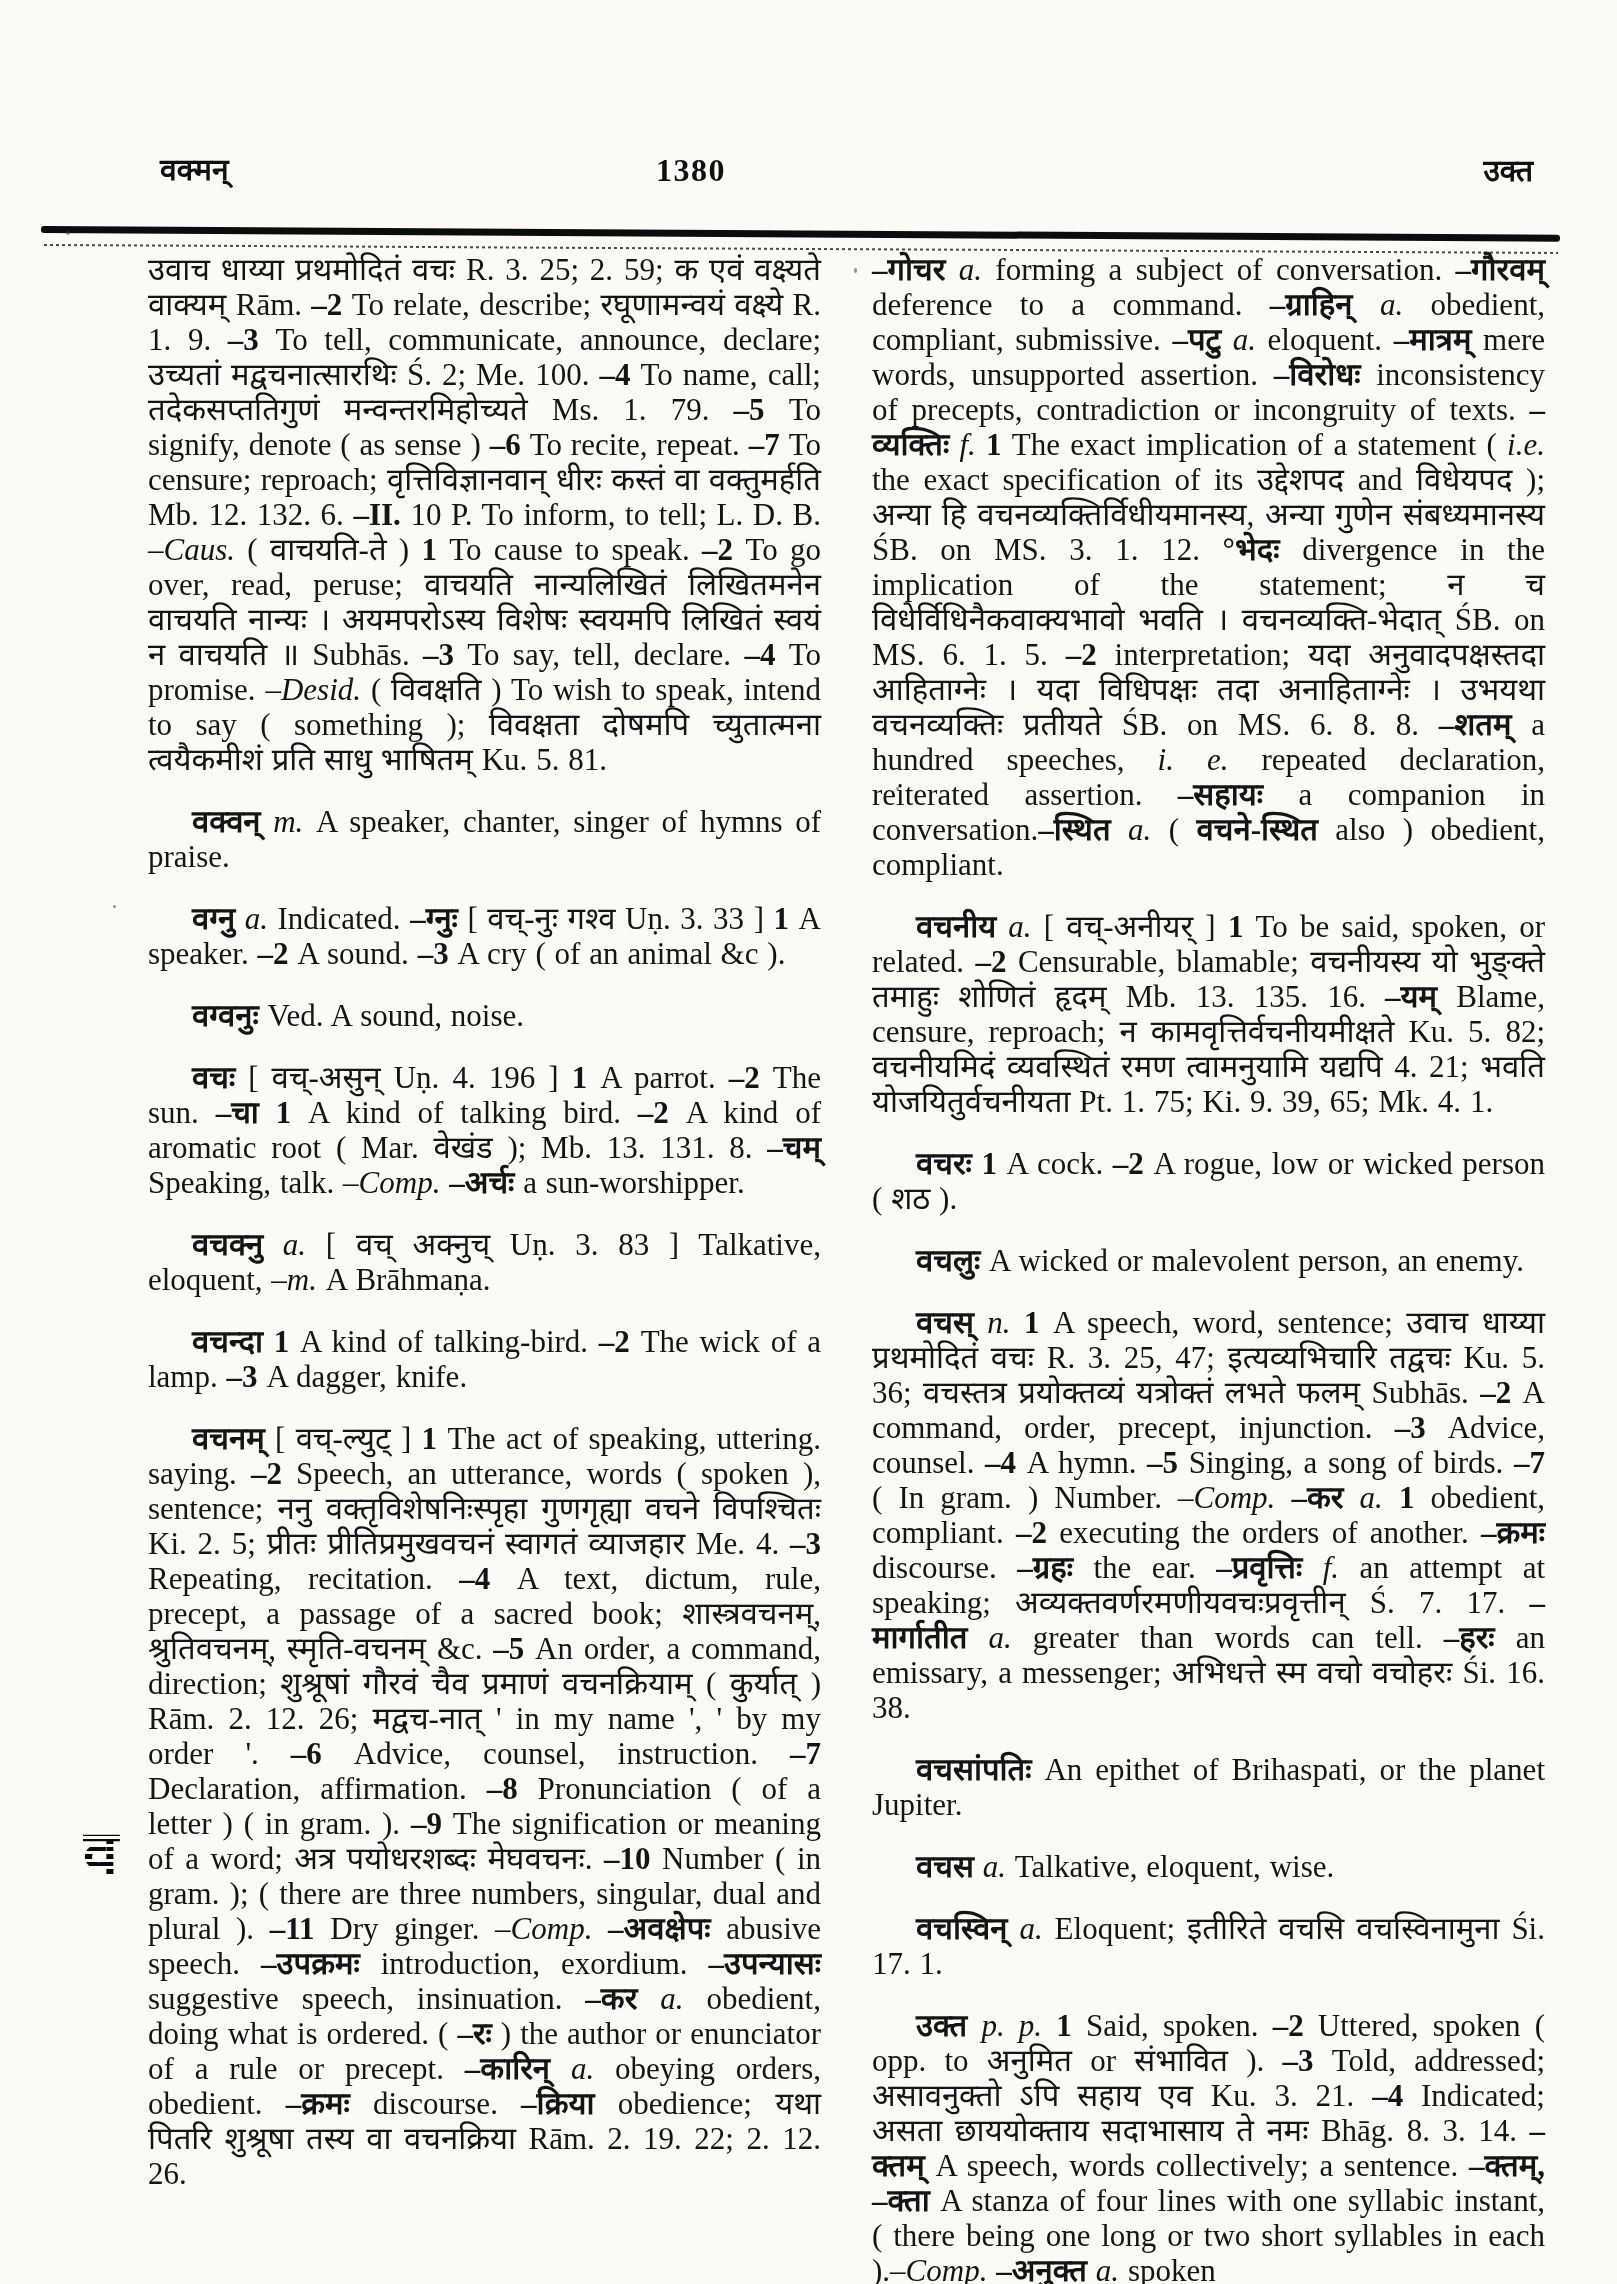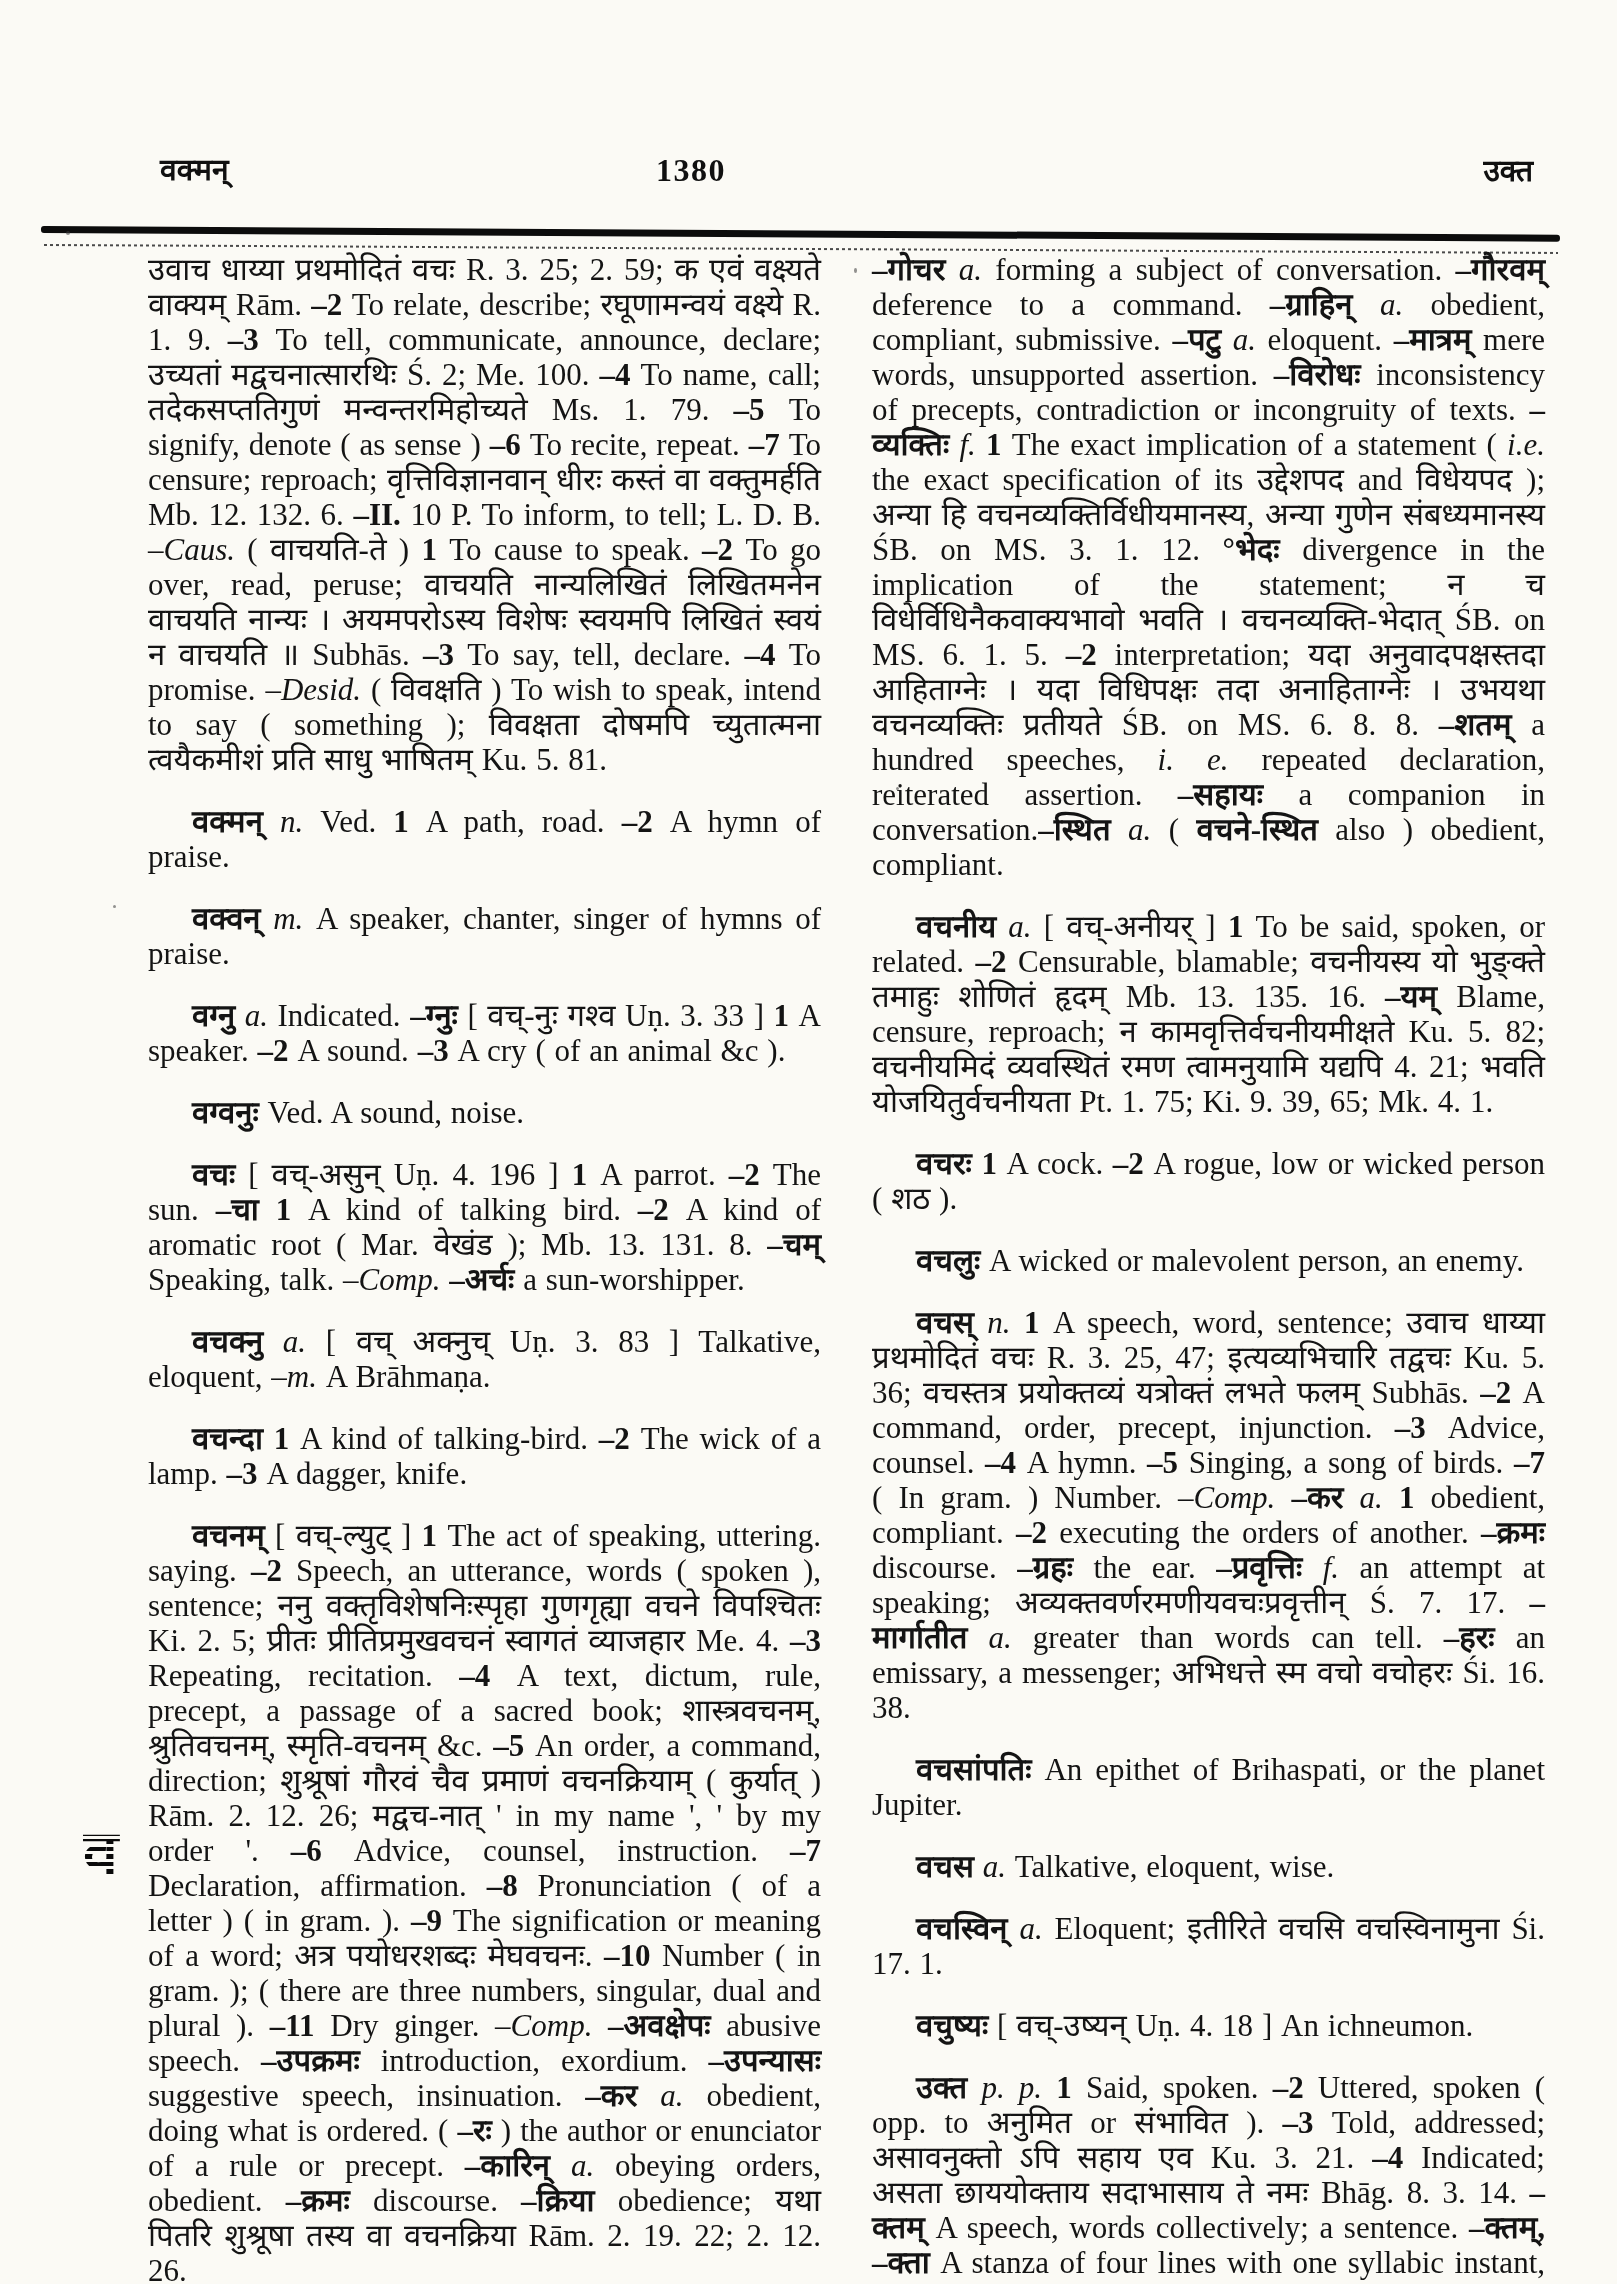--- a/index.html
+++ b/index.html
@@ -105,39 +105,37 @@
 
 <div class="hdr" id="hdr-left">वक्मन्</div>
 <div id="page-number">1380</div>
 <div class="hdr" id="hdr-right">उक्त</div>
 
 <div id="rule-thick"></div>
 <div id="rule-thin"></div>
 
 <div class="col" id="col-left">
     <p class="entry cont"><span>उवाच धाय्या प्रथमोदितं वचः R. 3. 25; 2. 59; क एवं वक्ष्यते वाक्यम् Rām. </span><span class="b">–2 </span><span>To relate, describe; रघूणामन्वयं वक्ष्ये R. 1. 9. </span><span class="b">–3 </span><span>To tell, communicate, announce, declare; उच्यतां मद्वचनात्सारथिः Ś. 2; Me. 100. </span><span class="b">–4 </span><span>To name, call; तदेकसप्ततिगुणं मन्वन्तरमिहोच्यते Ms. 1. 79. </span><span class="b">–5 </span><span>To signify, denote ( as sense ) </span><span class="b">–6 </span><span>To recite, repeat. </span><span class="b">–7 </span><span>To censure; reproach; वृत्तिविज्ञानवान् धीरः कस्तं वा वक्तुमर्हति Mb. 12. 132. 6. </span><span class="b">–II. </span><span>10 P. To inform, to tell; L. D. B. </span><span class="i">–Caus. </span><span>( वाचयति-ते ) </span><span class="b">1 </span><span>To cause to speak. </span><span class="b">–2 </span><span>To go over, read, peruse; वाचयति नान्यलिखितं लिखितमनेन वाचयति नान्यः । अयमपरोऽस्य विशेषः स्वयमपि लिखितं स्वयं न वाचयति ॥ Subhās. </span><span class="b">–3 </span><span>To say, tell, declare. </span><span class="b">–4 </span><span>To promise. </span><span class="i">–Desid. </span><span>( विवक्षति ) To wish to speak, intend to say ( something ); विवक्षता दोषमपि च्युतात्मना त्वयैकमीशं प्रति साधु भाषितम् Ku. 5. 81.</span></p>
-    <p class="entry"><span class="b">वक्मन् </span><span class="i">n. </span><span>Ved. </span><span class="b">1 </span><span>A path, road. </span><span class="b">–2 </span><span>A hymn of praise.</span></p>
     <p class="entry"><span class="b">वक्वन् </span><span class="i">m. </span><span>A speaker, chanter, singer of hymns of praise.</span></p>
     <p class="entry"><span class="b">वग्नु </span><span class="i">a. </span><span>Indicated. </span><span class="b">–ग्नुः </span><span>[ वच्-नुः गश्व Uṇ. 3. 33 ] </span><span class="b">1 </span><span>A speaker. </span><span class="b">–2 </span><span>A sound. </span><span class="b">–3 </span><span>A cry ( of an animal &amp;c ).</span></p>
     <p class="entry"><span class="b">वग्वनुः </span><span>Ved. A sound, noise.</span></p>
     <p class="entry"><span class="b">वचः </span><span>[ वच्-असुन् Uṇ. 4. 196 ] </span><span class="b">1 </span><span>A parrot. </span><span class="b">–2 </span><span>The sun. </span><span class="b">–चा </span><span class="b">1 </span><span>A kind of talking bird. </span><span class="b">–2 </span><span>A kind of aromatic root ( Mar. वेखंड ); Mb. 13. 131. 8. </span><span class="b">–चम् </span><span>Speaking, talk. </span><span class="bi">–Comp. </span><span class="b">–अर्चः </span><span>a sun-worshipper.</span></p>
     <p class="entry"><span class="b">वचक्नु </span><span class="i">a. </span><span>[ वच् अक्नुच् Uṇ. 3. 83 ] Talkative, eloquent, </span><span class="i">–m. </span><span>A Brāhmaṇa.</span></p>
     <p class="entry"><span class="b">वचन्दा </span><span class="b">1 </span><span>A kind of talking-bird. </span><span class="b">–2 </span><span>The wick of a lamp. </span><span class="b">–3 </span><span>A dagger, knife.</span></p>
     <p class="entry"><span class="b">वचनम् </span><span>[ वच्-ल्युट् ] </span><span class="b">1 </span><span>The act of speaking, uttering. saying. </span><span class="b">–2 </span><span>Speech, an utterance, words ( spoken ), sentence; ननु वक्तृविशेषनिःस्पृहा गुणगृह्या वचने विपश्चितः Ki. 2. 5; प्रीतः प्रीतिप्रमुखवचनं स्वागतं व्याजहार Me. 4. </span><span class="b">–3 </span><span>Repeating, recitation. </span><span class="b">–4 </span><span>A text, dictum, rule, precept, a passage of a sacred book; शास्त्रवचनम्, श्रुतिवचनम्, स्मृति-वचनम् &amp;c. </span><span class="b">–5 </span><span>An order, a command, direction; शुश्रूषां गौरवं चैव प्रमाणं वचनक्रियाम् ( कुर्यात् ) Rām. 2. 12. 26; मद्वच-नात् ' in my name ', ' by my order '. </span><span class="b">–6 </span><span>Advice, counsel, instruction. </span><span class="b">–7 </span><span>Declaration, affirmation. </span><span class="b">–8 </span><span>Pronunciation ( of a letter ) ( in gram. ). </span><span class="b">–9 </span><span>The signification or meaning of a word; अत्र पयोधरशब्दः मेघवचनः. </span><span class="b">–10 </span><span>Number ( in gram. ); ( there are three numbers, singular, dual and plural ). </span><span class="b">–11 </span><span>Dry ginger. </span><span class="bi">–Comp. </span><span class="b">–अवक्षेपः </span><span>abusive speech. </span><span class="b">–उपक्रमः </span><span>introduction, exordium. </span><span class="b">–उपन्यासः </span><span>suggestive speech, insinuation. </span><span class="b">–कर </span><span class="i">a. </span><span>obedient, doing what is ordered. ( </span><span class="b">–रः </span><span> ) the author or enunciator of a rule or precept. </span><span class="b">–कारिन् </span><span class="i">a. </span><span>obeying orders, obedient. </span><span class="b">–क्रमः </span><span>discourse. </span><span class="b">–क्रिया </span><span>obedience; यथा पितरि शुश्रूषा तस्य वा वचनक्रिया Rām. 2. 19. 22; 2. 12. 26.</span></p>
   </div>
 <div class="col" id="col-right">
     <p class="entry cont"><span class="b">–गोचर </span><span class="i">a. </span><span>forming a subject of conversation. </span><span class="b">–गौरवम् </span><span>deference to a command. </span><span class="b">–ग्राहिन् </span><span class="i">a. </span><span>obedient, compliant, submissive. </span><span class="b">–पटु </span><span class="i">a. </span><span>eloquent. </span><span class="b">–मात्रम् </span><span>mere words, unsupported assertion. </span><span class="b">–विरोधः </span><span>inconsistency of precepts, contradiction or incongruity of texts. </span><span class="b">–व्यक्तिः </span><span class="i">f. </span><span class="b">1 </span><span>The exact implication of a statement ( </span><span class="i">i.e. </span><span>the exact specification of its उद्देशपद and विधेयपद ); अन्या हि वचनव्यक्तिर्विधीयमानस्य, अन्या गुणेन संबध्यमानस्य ŚB. on MS. 3. 1. 12. </span><span class="b">°भेदः </span><span>divergence in the implication of the statement; न च विधेर्विधिनैकवाक्यभावो भवति । वचनव्यक्ति-भेदात् ŚB. on MS. 6. 1. 5. </span><span class="b">–2 </span><span>interpretation; यदा अनुवादपक्षस्तदा आहिताग्नेः । यदा विधिपक्षः तदा अनाहिताग्नेः । उभयथा वचनव्यक्तिः प्रतीयते ŚB. on MS. 6. 8. 8. </span><span class="b">–शतम् </span><span>a hundred speeches, </span><span class="i">i. e. </span><span>repeated declaration, reiterated assertion. </span><span class="b">–सहायः </span><span>a companion in conversation.</span><span class="b">–स्थित </span><span class="i">a. </span><span>( </span><span class="b">वचने-स्थित </span><span>also ) obedient, compliant.</span></p>
     <p class="entry"><span class="b">वचनीय </span><span class="i">a. </span><span>[ वच्-अनीयर् ] </span><span class="b">1 </span><span>To be said, spoken, or related. </span><span class="b">–2 </span><span>Censurable, blamable; वचनीयस्य यो भुङ्क्ते तमाहुः शोणितं हृदम् Mb. 13. 135. 16. </span><span class="b">–यम् </span><span>Blame, censure, reproach; न कामवृत्तिर्वचनीयमीक्षते Ku. 5. 82; वचनीयमिदं व्यवस्थितं रमण त्वामनुयामि यद्यपि 4. 21; भवति योजयितुर्वचनीयता Pt. 1. 75; Ki. 9. 39, 65; Mk. 4. 1.</span></p>
     <p class="entry"><span class="b">वचरः </span><span class="b">1 </span><span>A cock. </span><span class="b">–2 </span><span>A rogue, low or wicked person ( शठ ).</span></p>
     <p class="entry"><span class="b">वचलुः </span><span>A wicked or malevolent person, an enemy.</span></p>
     <p class="entry"><span class="b">वचस् </span><span class="i">n. </span><span class="b">1 </span><span>A speech, word, sentence; उवाच धाय्या प्रथमोदितं वचः R. 3. 25, 47; इत्यव्यभिचारि तद्वचः Ku. 5. 36; वचस्तत्र प्रयोक्तव्यं यत्रोक्तं लभते फलम् Subhās. </span><span class="b">–2 </span><span>A command, order, precept, injunction. </span><span class="b">–3 </span><span>Advice, counsel. </span><span class="b">–4 </span><span>A hymn. </span><span class="b">–5 </span><span>Singing, a song of birds. </span><span class="b">–7 </span><span>( In gram. ) Number. </span><span class="bi">–Comp. </span><span class="b">–कर </span><span class="i">a. </span><span class="b">1 </span><span>obedient, compliant. </span><span class="b">–2 </span><span>executing the orders of another. </span><span class="b">–क्रमः </span><span>discourse. </span><span class="b">–ग्रहः </span><span>the ear. </span><span class="b">–प्रवृत्तिः </span><span class="i">f. </span><span>an attempt at speaking; अव्यक्तवर्णरमणीयवचःप्रवृत्तीन् Ś. 7. 17. </span><span class="b">–मार्गातीत </span><span class="i">a. </span><span>greater than words can tell. </span><span class="b">–हरः </span><span>an emissary, a messenger; अभिधत्ते स्म वचो वचोहरः Śi. 16. 38.</span></p>
     <p class="entry"><span class="b">वचसांपतिः </span><span>An epithet of Brihaspati, or the planet Jupiter.</span></p>
     <p class="entry"><span class="b">वचस </span><span class="i">a. </span><span>Talkative, eloquent, wise.</span></p>
     <p class="entry"><span class="b">वचस्विन् </span><span class="i">a. </span><span>Eloquent; इतीरिते वचसि वचस्विनामुना Śi. 17. 1.</span></p>
-    <p class="entry"><span class="b">वचुष्यः </span><span>[ वच्-उष्यन् Uṇ. 4. 18 ] An ichneumon.</span></p>
     <p class="entry"><span class="b">उक्त </span><span class="i">p. p. </span><span class="b">1 </span><span>Said, spoken. </span><span class="b">–2 </span><span>Uttered, spoken ( opp. to अनुमित or संभावित ). </span><span class="b">–3 </span><span>Told, addressed; असावनुक्तो ऽपि सहाय एव Ku. 3. 21. </span><span class="b">–4 </span><span>Indicated; असता छाययोक्ताय सदाभासाय ते नमः Bhāg. 8. 3. 14. </span><span class="b">–क्तम् </span><span>A speech, words collectively; a sentence. </span><span class="b">–क्तम्, –क्ता </span><span>A stanza of four lines with one syllabic instant, ( there being one long or two short syllables in each ).</span><span class="bi">–Comp. </span><span class="b">–अनुक्त </span><span class="i">a. </span><span>spoken</span></p>
   </div>
 
 <div id="margin-artifact">व</div>
 
 <div class="speck" id="speck-1"></div>
 <div class="speck" id="speck-2"></div>
 <div class="speck" id="speck-3"></div>
 <div class="speck" id="speck-4"></div>
 

